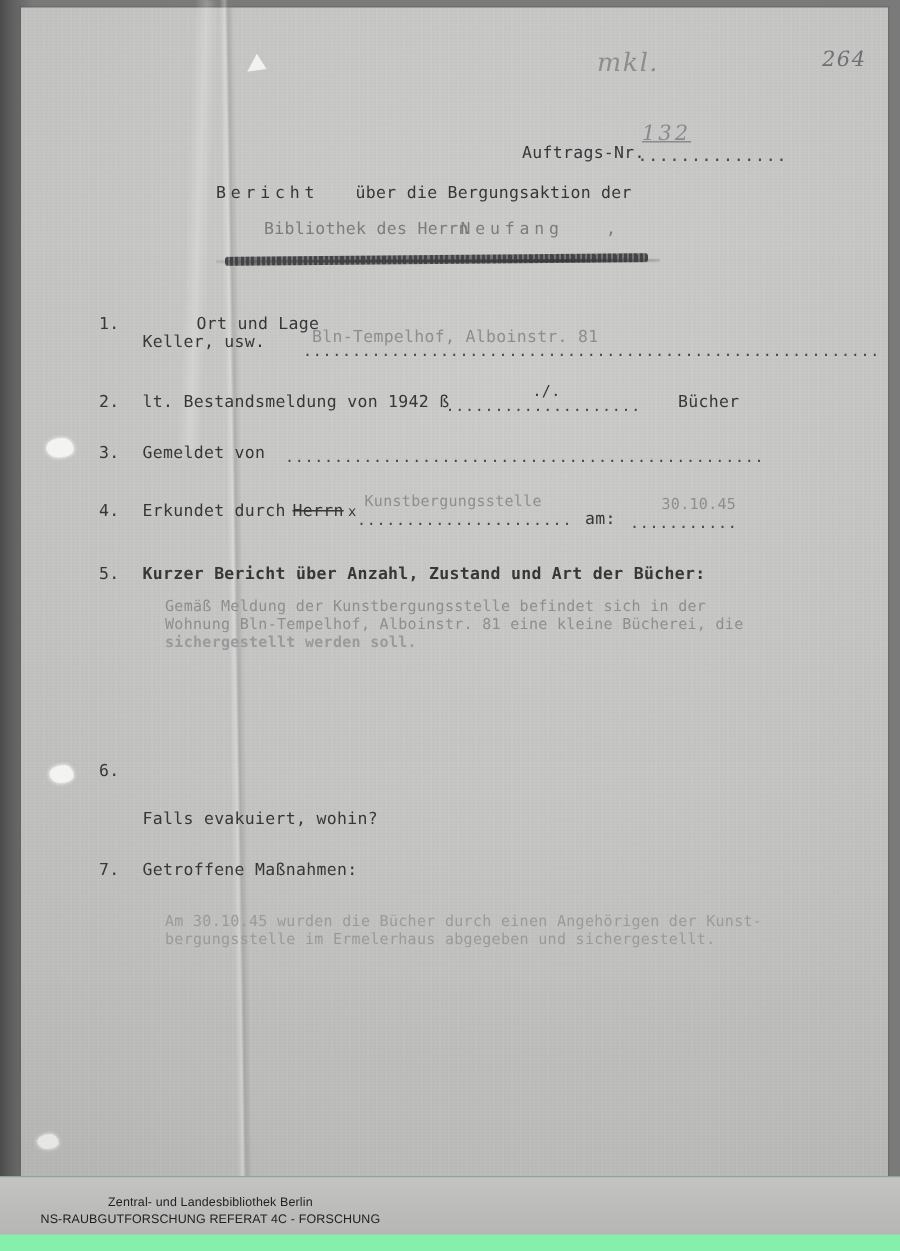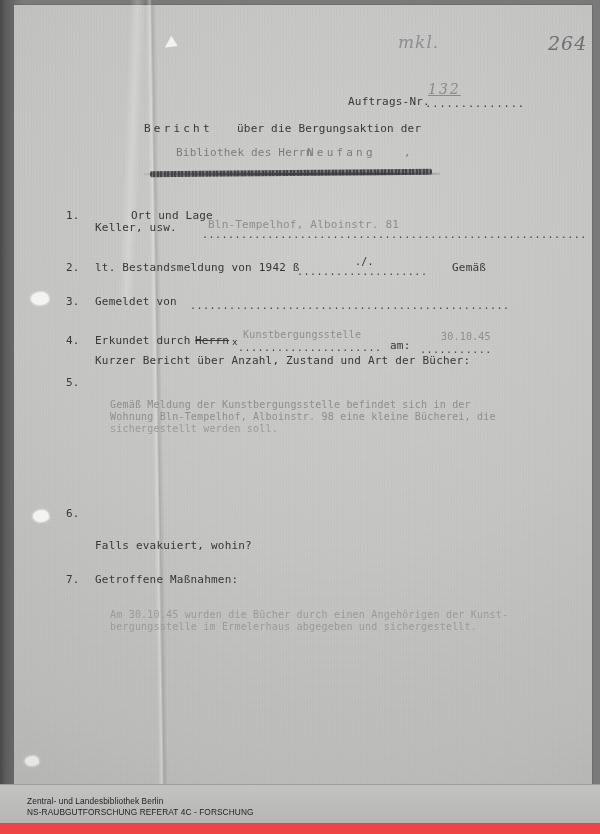--- a/index.html
+++ b/index.html
@@ -150,33 +150,34 @@
     transform: rotate(.35deg);
   }
 
   
   .hand {
     position: absolute;
     font-family: "DejaVu Serif", serif;
     color: #76767a;
     font-style: italic;
   }
-  .pagenum { font-size: 19px; letter-spacing: 1px; color: #6f6f74; }
+  .pagenum { font-size: 14px; letter-spacing: 1px; color: #6f6f74; }
   .auftragnum { font-size: 14px; letter-spacing: 2px; color: #8a8a8e; text-decoration: underline; }
   .scribble { font-size: 17px; color: #8d8d91; letter-spacing: 1px; }
 
   
   .credit-bar {
     position: absolute;
     left: 0;
     bottom: 0;
     width: 600px;
     height: 49px;
-    background: #ef4444;
+    background: #86efac;
     border-top: 1px solid #9d9d9b;
+    text-align: center;
   }
   .credit-bar .strip {
     position: absolute;
     left: 0; top: 0;
     width: 600px; height: 38px;
     background: linear-gradient(#c3c3c1, #b6b6b4);
   }
   .credit {
     position: absolute;
     font-family: "Liberation Sans", sans-serif;
@@ -226,41 +227,41 @@
   <div class="tw sz11" style="left:66px; top:210px;">1.</div>
   <div class="tw sz11" style="left:95px; top:210px;margin-left:36px;">Ort und Lage</div>
   <div class="tw sz11" style="left:95px; top:222px;">Keller, usw.</div>
   <div class="tw sz11 fade2" style="left:208px; top:219px;">Bln-Tempelhof, Alboinstr. 81</div>
   <div class="tw sz10 dots" style="left:202px; top:230px;">...........................................................</div>
 
   <div class="tw sz11" style="left:66px; top:262px;">2.</div>
   <div class="tw sz11" style="left:95px; top:262px;">lt. Bestandsmeldung von 1942 ß</div>
   <div class="tw sz10" style="left:355px; top:257px;">./.</div>
   <div class="tw sz10 dots" style="left:297px; top:267px;">....................</div>
-  <div class="tw sz11" style="left:452px; top:262px;">Gemäß</div>
+  <div class="tw sz11" style="left:452px; top:262px;">Bücher</div>
 
   <div class="tw sz11" style="left:66px; top:296px;">3.</div>
   <div class="tw sz11" style="left:95px; top:296px;">Gemeldet von</div>
   <div class="tw sz10 dots" style="left:190px; top:301px;">.................................................</div>
 
   <div class="tw sz11" style="left:66px; top:335px;">4.</div>
   <div class="tw sz11" style="left:95px; top:335px;">Erkundet durch</div>
   <div class="tw sz11 strike" style="left:195px; top:335px;">Herrn</div>
   <div class="tw sz9" style="left:232px; top:337px;">x</div>
   <div class="tw sz10 fade2" style="left:243px; top:330px;">Kunstbergungsstelle</div>
   <div class="tw sz10 dots" style="left:238px; top:343px;">......................</div>
   <div class="tw sz11" style="left:390px; top:340px;">am:</div>
   <div class="tw sz10 fade2" style="left:441px; top:332px;">30.10.45</div>
   <div class="tw sz10 dots" style="left:420px; top:345px;">...........</div>
 
   <div class="tw sz11" style="left:66px; top:377px;">5.</div>
-  <div class="tw sz11" style="left:95px; top:355px;">Kurzer Bericht über Anzahl, Zustand und Art der Bücher:</div>
+  <div class="tw sz11" style="left:95px; top:377px;font-weight:bold;">Kurzer Bericht über Anzahl, Zustand und Art der Bücher:</div>
   <div class="tw sz10 fade2" style="left:110px; top:400px;">Gemäß Meldung der Kunstbergungsstelle befindet sich in der</div>
-  <div class="tw sz10 fade2" style="left:110px; top:412px;">Wohnung Bln-Tempelhof, Alboinstr. 98 eine kleine Bücherei, die</div>
-  <div class="tw sz10 faint" style="left:110px; top:424px;">sichergestellt werden soll.</div>
+  <div class="tw sz10 fade2" style="left:110px; top:412px;">Wohnung Bln-Tempelhof, Alboinstr. 81 eine kleine Bücherei, die</div>
+  <div class="tw sz10 faint" style="left:110px; top:424px;font-weight:bold;">sichergestellt werden soll.</div>
 
   <div class="tw sz11" style="left:66px; top:508px;">6.</div>
   <div class="tw sz11" style="left:95px; top:508px;margin-top:32px;">Falls evakuiert, wohin?</div>
 
   <div class="tw sz11" style="left:66px; top:574px;">7.</div>
   <div class="tw sz11" style="left:95px; top:574px;">Getroffene Maßnahmen:</div>
   <div class="tw sz10 faint" style="left:110px; top:610px;">Am 30.10.45 wurden die Bücher durch einen Angehörigen der Kunst-</div>
   <div class="tw sz10 faint" style="left:110px; top:622px;">bergungsstelle im Ermelerhaus abgegeben und sichergestellt.</div>
 
   <div class="credit-bar">

